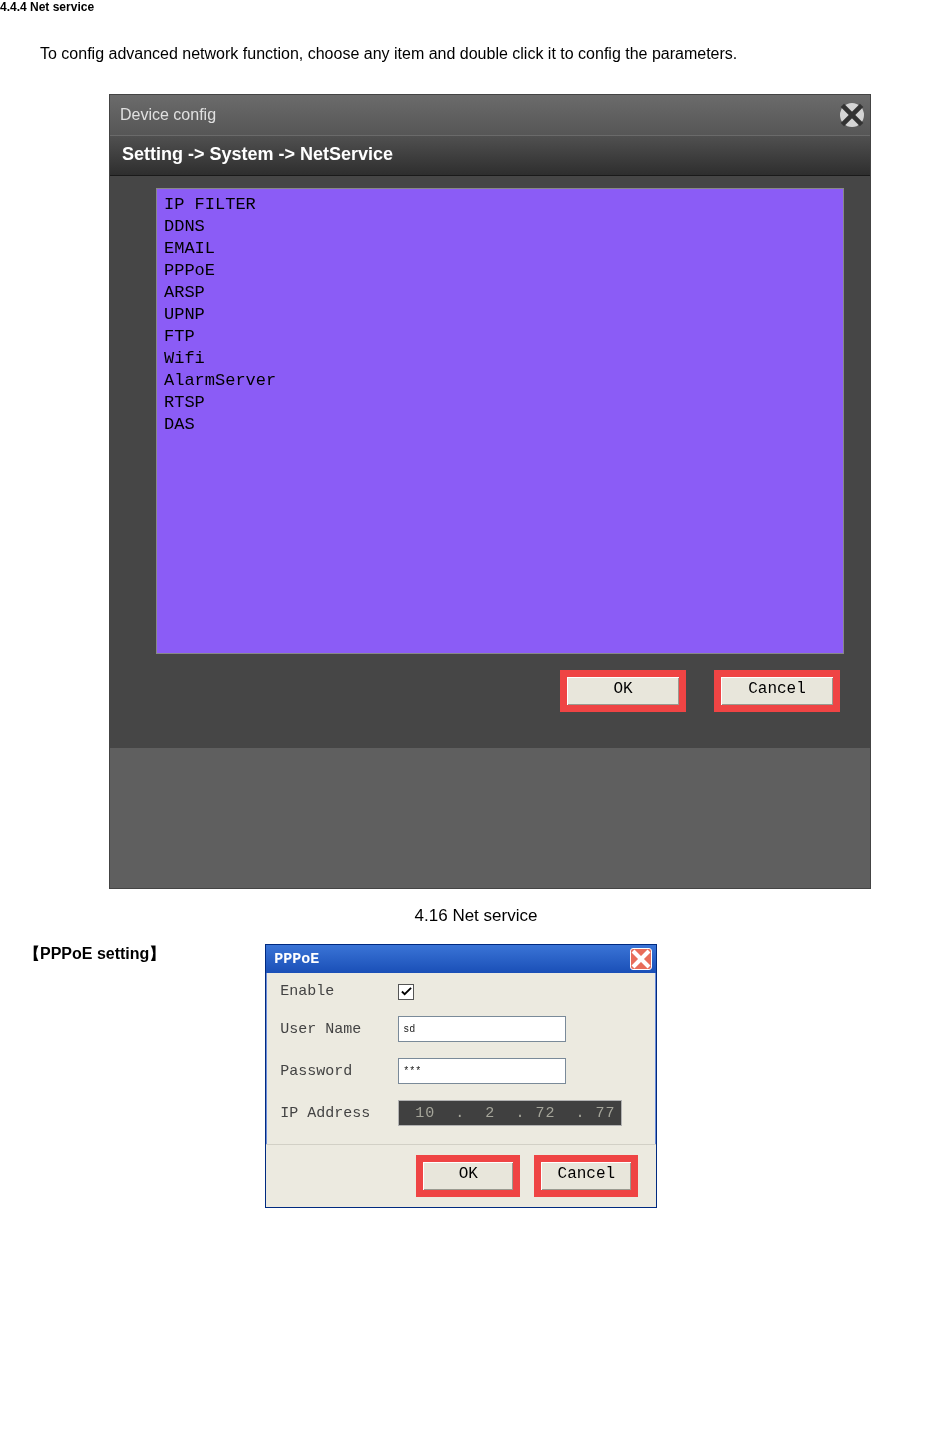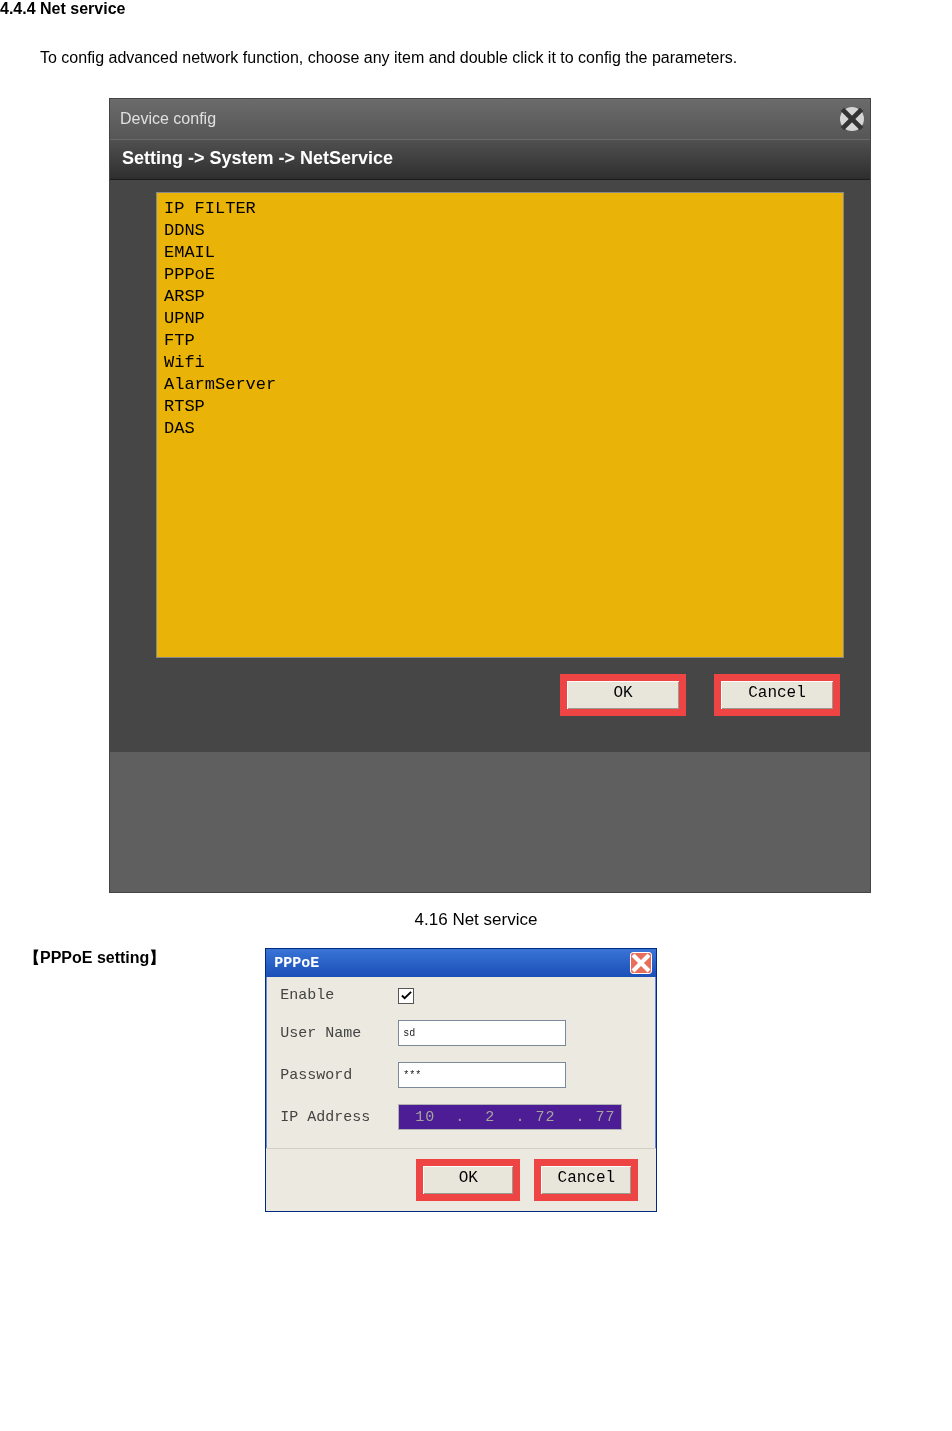--- a/index.html
+++ b/index.html
@@ -7,21 +7,21 @@
     padding: 0;
     background: #fff;
     font-family: Arial, Helvetica, sans-serif;
     color: #000;
     width: 952px;
   }
   .page {
     padding: 0 0 40px 0;
   }
   .section-heading {
-    font-size: 16px;
+    font-size: 12px;
     font-weight: bold;
     margin: 0 0 28px 0;
     padding: 0 0 0 0;
   }
   .intro {
     font-size: 16px;
     margin: 0 0 30px 40px;
     line-height: 1.45;
   }
   
@@ -62,21 +62,21 @@
     font-size: 18px;
     padding: 8px 0 10px 12px;
     border-top: 1px solid #6a6a6a;
     border-bottom: 1px solid #1a1a1a;
   }
   .dc-inner {
     background: #464646;
     padding: 8px 0 36px 0;
   }
   .dc-listwrap {
-    background: #eab308;
+    background: #8b5cf6;
     margin: 4px 26px 0 46px;
     height: 460px;
     box-shadow: inset 0 0 0 1px #888;
     padding: 6px 0 0 4px;
     overflow: hidden;
   }
   .dc-listwrap .item {
     font-family: "SimSun", "NSimSun", "Courier New", monospace;
     font-size: 17px;
     line-height: 22px;
@@ -191,21 +191,21 @@
     background: #fff;
     color: #222;
   }
   .pp-ip {
     font-family: inherit;
     font-size: 15px;
     padding: 2px 6px;
     border: 1px solid #b2b2b2;
     width: 210px;
     height: 20px;
-    background: #4c1d95;
+    background: #404040;
     color: #a5a59a;
     letter-spacing: 1px;
     display: inline-flex;
     align-items: center;
     white-space: pre;
   }
   .pp-actions {
     display: flex;
     justify-content: flex-end;
     gap: 14px;

